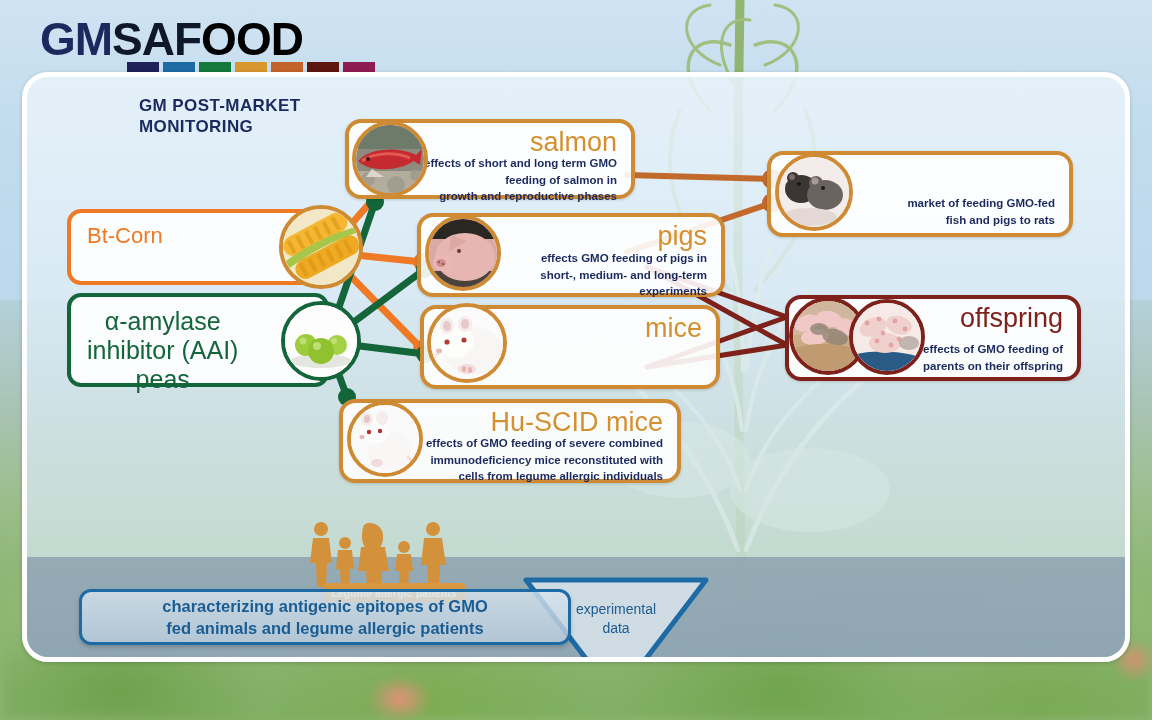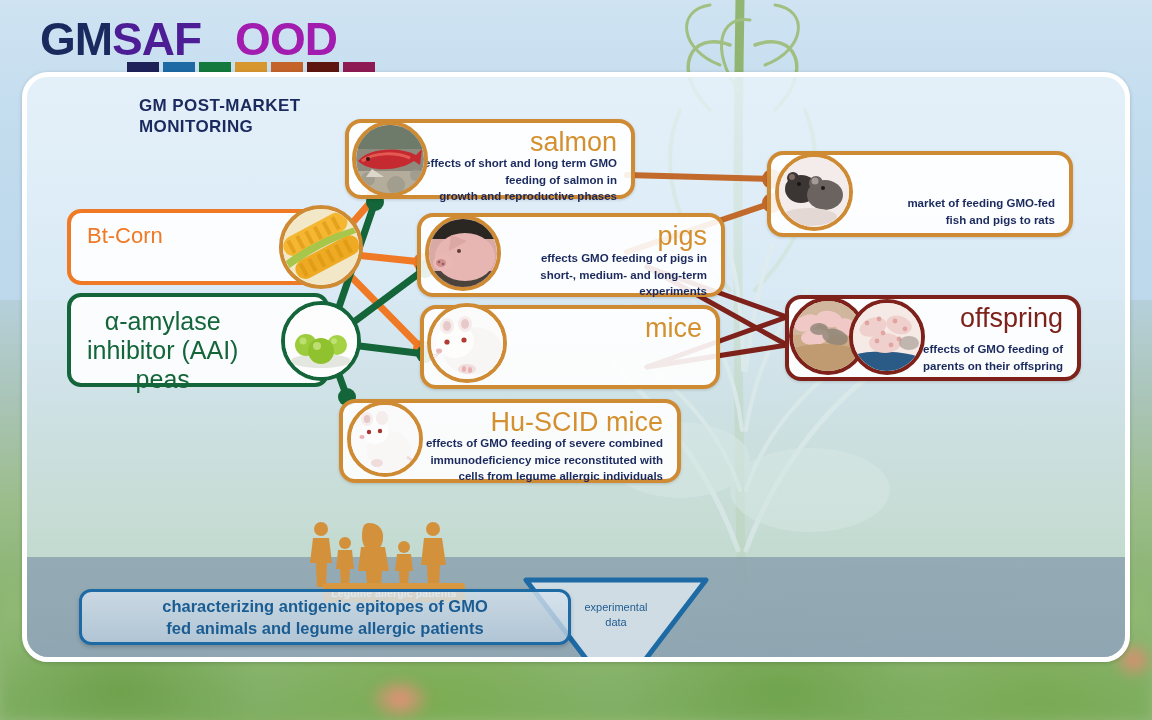--- a/index.html
+++ b/index.html
@@ -63,22 +63,22 @@
   }
 
   
   .logo {
     position: absolute; left: 40px; top: 12px;
     font-size: 46px; font-weight: bold; letter-spacing: -1px;
     color: #1b2a5e;
     font-family: "Liberation Sans", sans-serif;
   }
   .logo .c1 { color: #1b2a5e; }
-  .logo .c2 { color: #4c1d95; }
-  .logo .c3 { color: #a21caf; margin-left: 34px; }
+  .logo .c2 { color: #0f172a; }
+  .logo .c3 { color: #000000; }
   .swatches {
     position: absolute; left: 127px; top: 62px;
     display: flex; gap: 4px;
   }
   .swatch { width: 32px; height: 11px; }
 
   
   .panel {
     position: absolute; left: 22px; top: 72px;
     width: 1108px; height: 590px;
@@ -165,21 +165,21 @@
     display: flex; align-items: center; justify-content: center;
     letter-spacing: .1px;
   }
 
   
   .expdata {
     position: absolute; left: 495px; top: 497px; width: 188px; height: 128px;
   }
   .expdata-text {
     position: absolute; left: 0; top: 26px; width: 188px;
-    text-align: center; font-size: 11px; color: #1e5b8f;
+    text-align: center; font-size: 14px; color: #1e5b8f;
     line-height: 1.35; pointer-events: none;
   }
 
   
   .concl {
     position: absolute;
     border: 3px solid #1d6aa5;
     border-radius: 12px;
     background: linear-gradient(180deg, rgba(215,228,238,.80), rgba(186,205,222,.80));
     color: #1b5d92;

